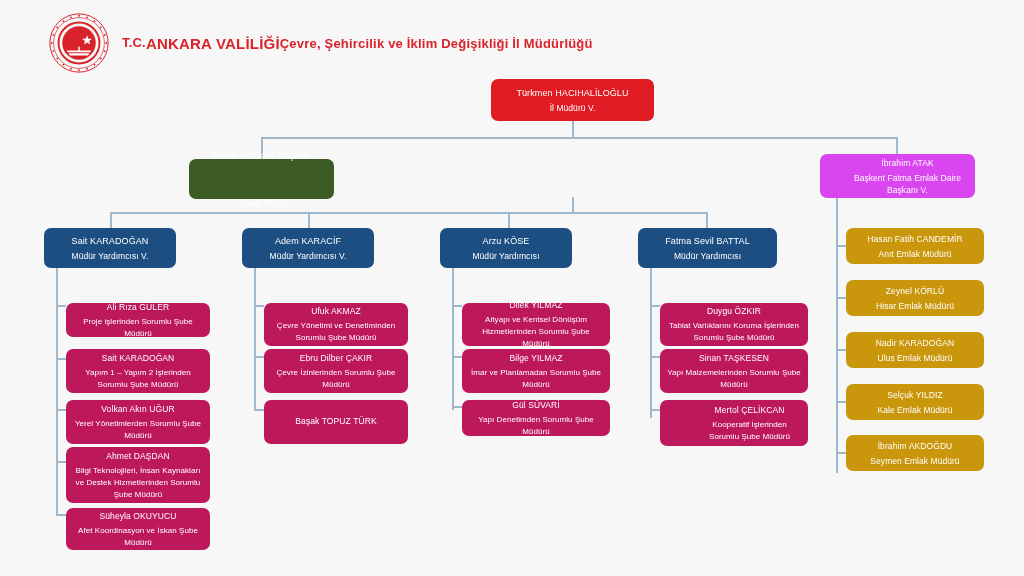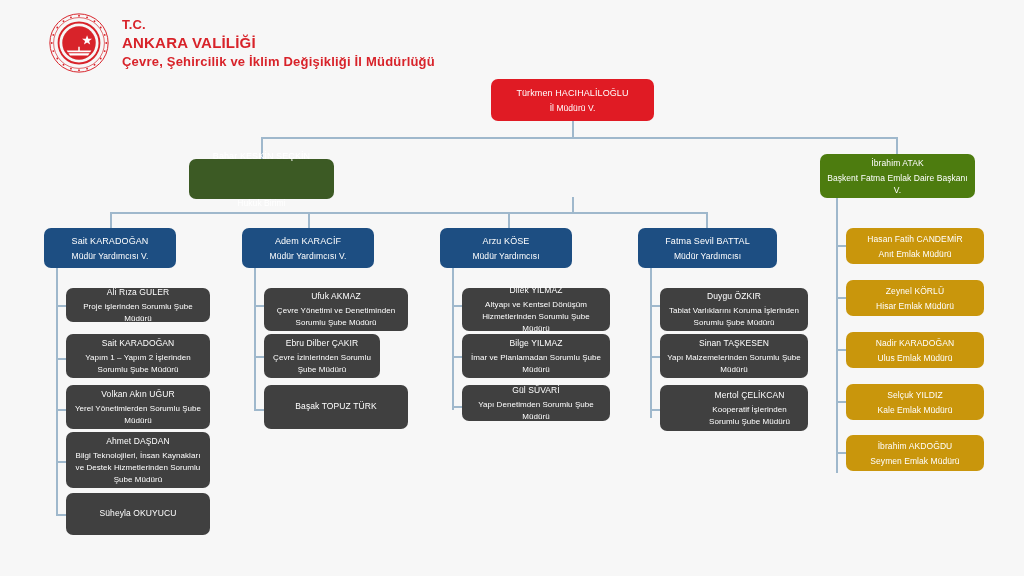--- a/index.html
+++ b/index.html
@@ -21,21 +21,20 @@
     position: absolute;
     left: 48px;
     top: 12px;
     display: flex;
     align-items: center;
     gap: 12px;
   }
   #emblem { width: 62px; height: 62px; flex: 0 0 62px; }
   #header-text {
     display: flex;
-    flex-direction: column;
     justify-content: center;
     color: #d8232a;
     font-weight: bold;
     letter-spacing: .2px;
   }
   #header-text .l1 { font-size: 13px; line-height: 17px; }
   #header-text .l2 { font-size: 15px; line-height: 19px; }
   #header-text .l3 { font-size: 13px; line-height: 19px; }
 
   
@@ -69,29 +68,29 @@
   }
 
   .lvl0 { background: #e01b24; }
   .lvl0 .nm { font-size: 9px; font-weight: normal; }
   .lvl0 .ttl { font-size: 8.5px; }
 
   .legal { background: #3c5a24; }
   .legal .nm { font-size: 9px; }
   .legal .ttl { font-size: 8.5px; }
 
-  .emlak-head { background: #4d7c0f; }
+  .emlak-head { background: #d946ef; padding-left: 27px; }
   .emlak-head .nm { font-size: 8.5px; }
   .emlak-head .ttl { font-size: 8.5px; }
 
   .dept { background: #1d4e82; }
   .dept .nm { font-size: 9px; }
   .dept .ttl { font-size: 8.5px; }
 
-  .sub { background: #404040; }
+  .sub { background: #be185d; margin-top: 15px; }
   .gold { background: #c9960c; }
   .gold .nm { font-size: 8.5px; }
   .gold .ttl { font-size: 8.5px; }
 </style>
 </head>
 <body>
 
 <div id="page">
 
   <div id="header">
@@ -222,27 +221,28 @@
   <div class="node sub" style="left:66px; top:385px; width:144px; height:44px;">
     <span class="nm">Volkan Akın UĞUR</span>
     <span class="ttl">Yerel Yönetimlerden Sorumlu Şube Müdürü</span>
   </div>
   <div class="node sub" style="left:66px; top:432px; width:144px; height:56px;">
     <span class="nm">Ahmet DAŞDAN</span>
     <span class="ttl">Bilgi Teknolojileri, İnsan Kaynakları ve Destek Hizmetlerinden Sorumlu Şube Müdürü</span>
   </div>
   <div class="node sub" style="left:66px; top:493px; width:144px; height:42px;">
     <span class="nm">Süheyla OKUYUCU</span>
+    <span class="ttl">Afet Koordinasyon ve İskan Şube Müdürü</span>
   </div>
 
   <div class="node sub" style="left:264px; top:288px; width:144px; height:43px;">
     <span class="nm">Ufuk AKMAZ</span>
     <span class="ttl">Çevre Yönetimi ve Denetiminden Sorumlu Şube Müdürü</span>
   </div>
-  <div class="node sub" style="left:264px; top:334px; width:116px; height:44px;">
+  <div class="node sub" style="left:264px; top:334px; width:144px; height:44px;">
     <span class="nm">Ebru Dilber ÇAKIR</span>
     <span class="ttl">Çevre İzinlerinden Sorumlu Şube Müdürü</span>
   </div>
   <div class="node sub" style="left:264px; top:385px; width:144px; height:44px;">
     <span class="nm">Başak TOPUZ TÜRK</span>
   </div>
 
   <div class="node sub" style="left:462px; top:288px; width:148px; height:43px;">
     <span class="nm">Dilek YILMAZ</span>
     <span class="ttl">Altyapı ve Kentsel Dönüşüm Hizmetlerinden Sorumlu Şube Müdürü</span>

